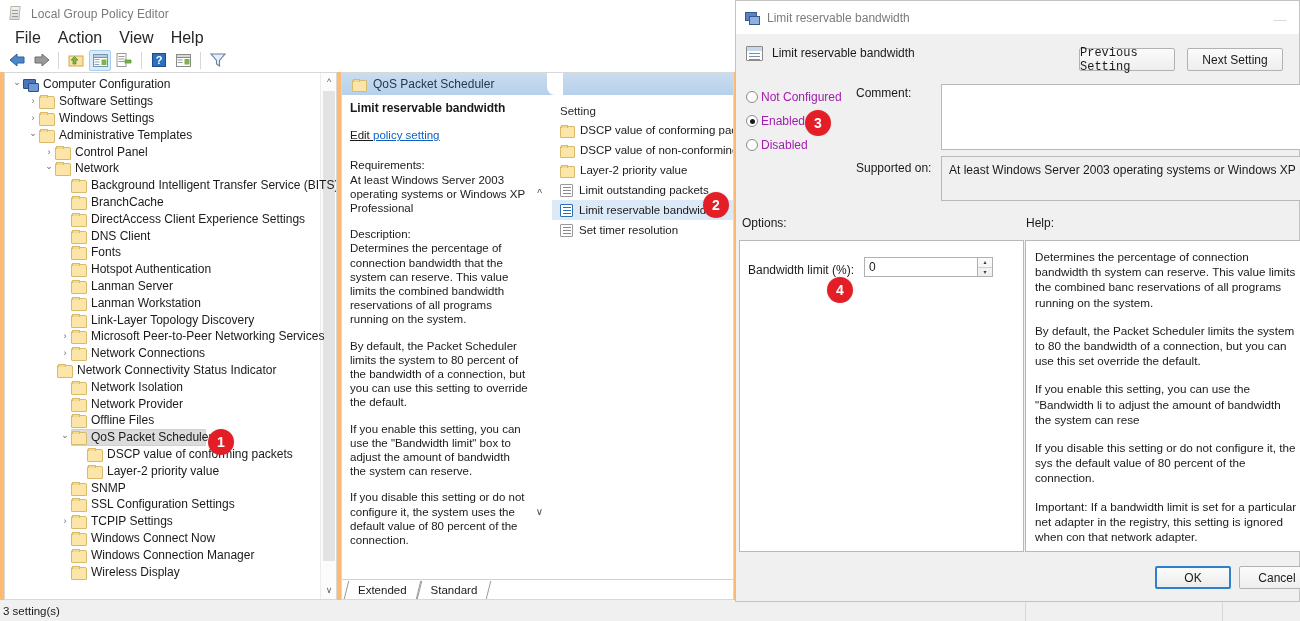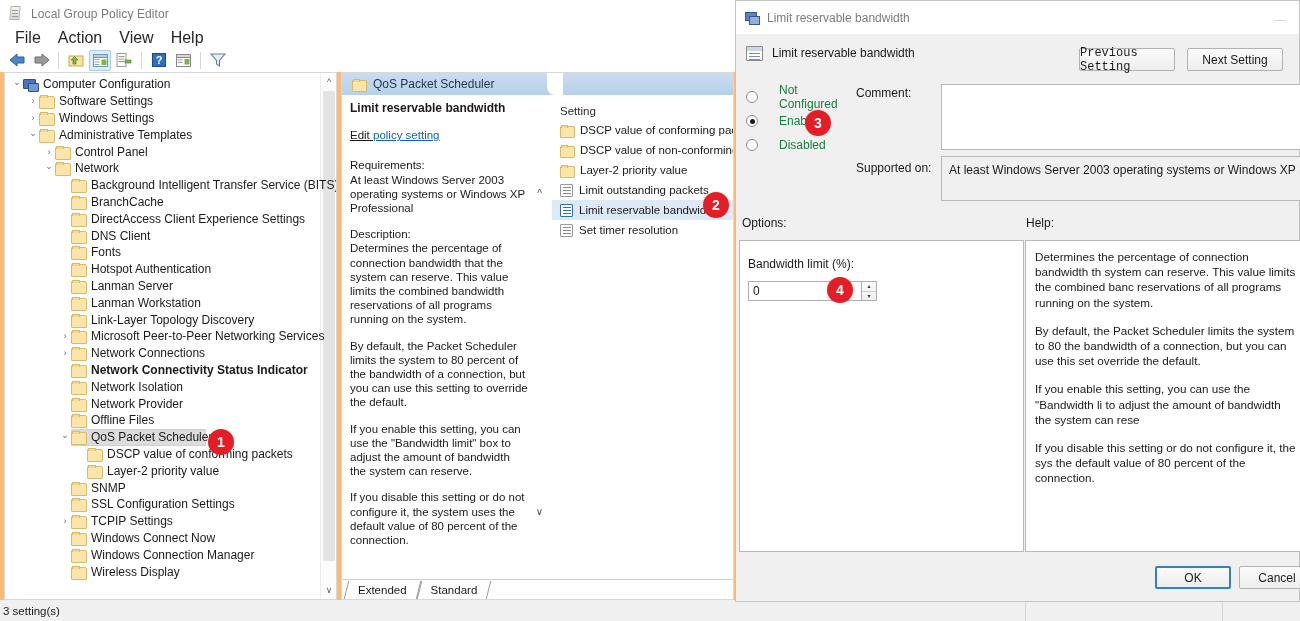--- a/index.html
+++ b/index.html
@@ -279,22 +279,22 @@
     background: linear-gradient(180deg,#fbfbfb,#eeeeee);
     border: 1px solid #b2b2b2; border-radius: 2px;
     display: flex; align-items: center; justify-content: center; cursor: default;
   }
   .btn.primary { border: 2px solid #2f7fcb; background: linear-gradient(180deg,#fbfbfb,#ececec); }
   .btn-prev { position: absolute; right: 124px; top: 47px; width: 96px; height: 23px; font-family: Liberation Mono, monospace; }
   .btn-next { position: absolute; right: 16px; top: 47px; width: 96px; height: 23px; }
 
   .radio-group { position: absolute; left: 10px; top: 84px; width: 110px; }
   .radio-row {
-    display: flex; align-items: center; gap: 21px; height: 24px;
-    font-size: 12px; color: #15803d; position: relative;
+    display: flex; align-items: center; gap: 3px; height: 24px;
+    font-size: 12px; color: #a21caf; position: relative;
   }
   .radio {
     width: 12px; height: 12px; border: 1px solid #8d8d8d; border-radius: 50%;
     background: #fff; position: relative; flex: 0 0 12px;
   }
   .radio.on::after {
     content: ""; position: absolute; left: 2.5px; top: 2.5px;
     width: 5px; height: 5px; border-radius: 50%; background: #1a1a1a;
   }
   .dlg-label { font-size: 12px; color: #1a1a1a; }
@@ -313,21 +313,21 @@
   }
 
   .options-label { position: absolute; left: 6px; top: 215px; }
   .help-label { position: absolute; left: 290px; top: 215px; }
 
   .options-box {
     position: absolute; left: 3px; top: 239px; width: 285px; height: 312px;
     background: #ffffff; border: 1px solid #b8b8b8;
   }
   .opt-row {
-    position: absolute; left: 8px; top: 16px; display: flex; align-items: flex-start; gap: 10px; flex-direction: column;
+    position: absolute; left: 8px; top: 16px; display: flex; align-items: flex-end; gap: 10px;
   }
   .opt-label { font-size: 12px; color: #1a1a1a; }
   .spin-wrap { position: relative; display: flex; }
   .spin-input {
     width: 113px; height: 20px; border: 1px solid #b0b0b0; border-right: none;
     background: #fff; font-family: "Liberation Sans", sans-serif; font-size: 12px;
     color: #1a1a1a; padding: 0 4px; outline: none;
   }
   .spin-btns {
     width: 16px; height: 20px; border: 1px solid #b0b0b0;
@@ -527,21 +527,21 @@
             <div class="tnode" style="padding-left: 54px;">
               <span class="chev closed"></span>
               <span class="folder"></span>
               <span class="tlabel">Microsoft Peer-to-Peer Networking Services</span>
             </div>
             <div class="tnode" style="padding-left: 54px;">
               <span class="chev closed"></span>
               <span class="folder"></span>
               <span class="tlabel">Network Connections</span>
             </div>
-            <div class="tnode" style="padding-left: 54px; font-weight: bold;">
+            <div class="tnode" style="padding-left: 40px;">
               <span class="chev none"></span>
               <span class="folder"></span>
               <span class="tlabel">Network Connectivity Status Indicator</span>
             </div>
             <div class="tnode" style="padding-left: 54px;">
               <span class="chev none"></span>
               <span class="folder"></span>
               <span class="tlabel">Network Isolation</span>
             </div>
             <div class="tnode" style="padding-left: 54px;">
@@ -750,20 +750,21 @@
           </span>
         </span>
       </div>
     </div>
 
     <div class="help-box">
       <div class="help-para">Determines the percentage of connection bandwidth th system can reserve. This value limits the combined banc reservations of all programs running on the system.</div>
       <div class="help-para">By default, the Packet Scheduler limits the system to 80 the bandwidth of a connection, but you can use this set override the default.</div>
       <div class="help-para">If you enable this setting, you can use the "Bandwidth li to adjust the amount of bandwidth the system can rese</div>
       <div class="help-para">If you disable this setting or do not configure it, the sys the default value of 80 percent of the connection.</div>
+      <div class="help-para">Important: If a bandwidth limit is set for a particular net adapter in the registry, this setting is ignored when con that network adapter.</div>
     </div>
 
     <div class="btn primary btn-ok">OK</div>
     <div class="btn btn-cancel">Cancel</div>
   </div>
 
   <div id="markers">
       <div class="marker" style="left: 208px; top: 429px; background: rgb(228, 30, 38);">1</div>
       <div class="marker" style="left: 703px; top: 192px; background: rgb(228, 30, 38);">2</div>
       <div class="marker" style="left: 805px; top: 110px; background: rgb(228, 30, 38);">3</div>

